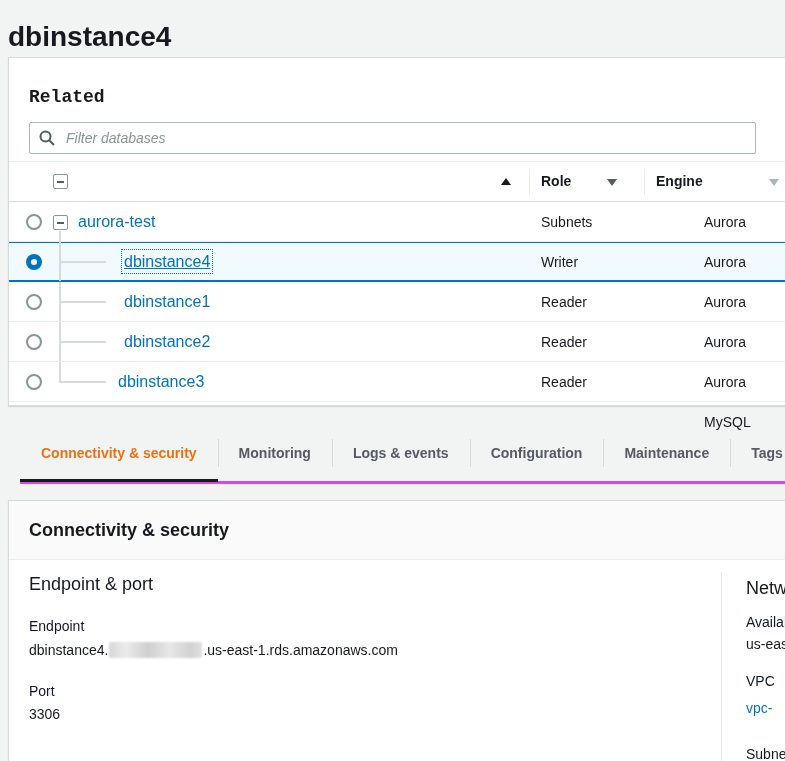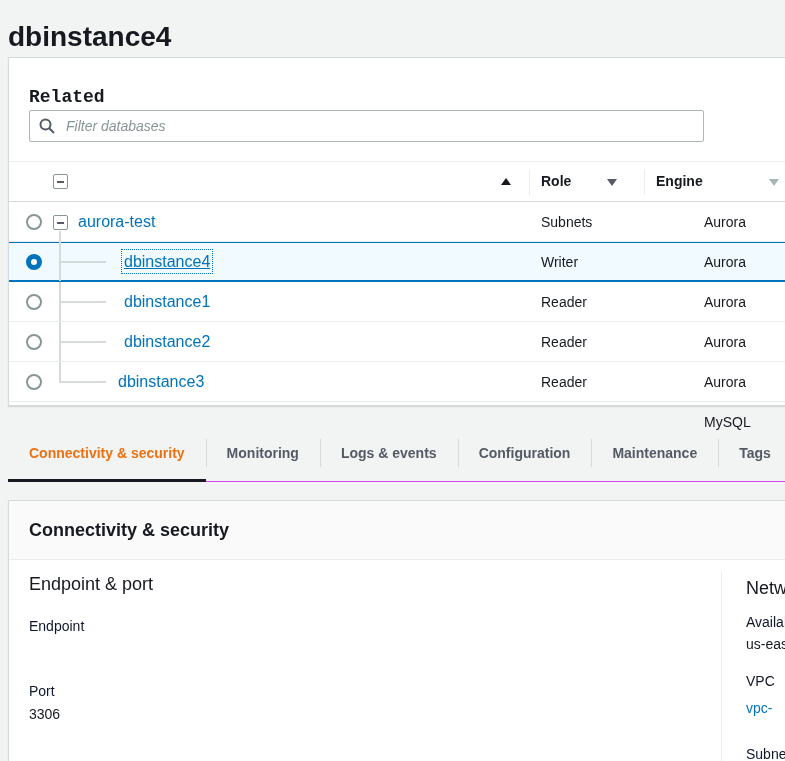--- a/index.html
+++ b/index.html
@@ -21,21 +21,21 @@
     border: 1px solid #d5dbdb;
     box-shadow: 0 1px 1px 0 rgba(0,28,36,.12);
     box-sizing: border-box;
   }
   #related-panel { top: 57px; height: 349px; }
   .panel-heading {
     position: absolute; left: 20px; top: 14px;
     font-size: 18px; font-weight: 700; color: #16191f; font-family: Liberation Mono, monospace;
   }
   
-  .search-wrap { position: absolute; left: 20px; top: 52px; width: 675px; height: 32px; }
+  .search-wrap { position: absolute; left: 20px; top: 64px; width: 727px; height: 32px; }
   .search-wrap input {
     width: 100%; height: 100%; box-sizing: border-box;
     border: 1px solid #aab7b8; border-radius: 2px;
     padding: 0 8px 0 36px;
     font-size: 14px; font-family: "Liberation Sans", sans-serif;
     color: #16191f; background: #fff; outline: none;
   }
   .search-wrap input::placeholder { font-style: italic; color: #879596; }
   .search-icon { position: absolute; left: 10px; top: 8px; width: 16px; height: 16px; }
   
@@ -94,22 +94,22 @@
     color: #0073bb; text-decoration: none; font-size: 16px;
   }
   a.dbid.focused {
     text-decoration: underline;
     outline: 1px dotted #0073bb; outline-offset: 2px;
   }
   .cell-role   { position: absolute; left: 532px; top: 0; line-height: 40px; }
   .cell-engine { position: absolute; left: 647px; top: 0; line-height: 40px; margin-left: 48px; }
   
   #tabs {
-    position: absolute; left: 8px; right: 0; top: 425px; height: 56px;
-    border-bottom: 1px solid #d946ef; white-space: nowrap;
+    position: absolute; left: 20px; right: 0; top: 425px; height: 56px;
+    border-bottom: 3px solid #d946ef; white-space: nowrap;
   }
   .tab {
     position: relative; display: inline-block; height: 56px;
     line-height: 56px; padding: 0 21px;
     font-size: 14px; font-weight: 700; color: #545b64;
     cursor: pointer; vertical-align: top;
   }
   .tab:not(:first-child)::before {
     content: ""; position: absolute; left: 0; top: 14px;
     width: 1px; height: 28px; background: #d5dbdb;
@@ -219,20 +219,25 @@
 <div class="panel" id="details-panel">
   <div class="details-header">
     <span class="title">Connectivity &amp; security</span>
   </div>
   <div class="details-content">
 
     <span class="section-title" style="left:20px; top:14px">Endpoint &amp; port</span>
 
     <span class="kv-label" style="left:20px; top:58px">Endpoint</span>
 
+    <div class="kv-value endpoint-line" style="left:20px; top:82px">
+      <span>dbinstance4.</span>
+      <span class="redacted"></span>
+      <span>.us-east-1.rds.amazonaws.com</span>
+    </div>
 
     <span class="kv-label" style="left:20px; top:123px">Port</span>
     <span class="kv-value" style="left:20px; top:146px">3306</span>
 
     <div class="v-divider"></div>
 
     <span class="section-title" style="left:737px; top:18px; white-space:nowrap">Networking</span>
     <span class="kv-label" style="left:737px; top:54px; white-space:nowrap">Availability Zone</span>
     <span class="kv-value" style="left:737px; top:76px; white-space:nowrap">us-east-1a</span>
     <span class="kv-label" style="left:737px; top:113px; white-space:nowrap">VPC</span>

